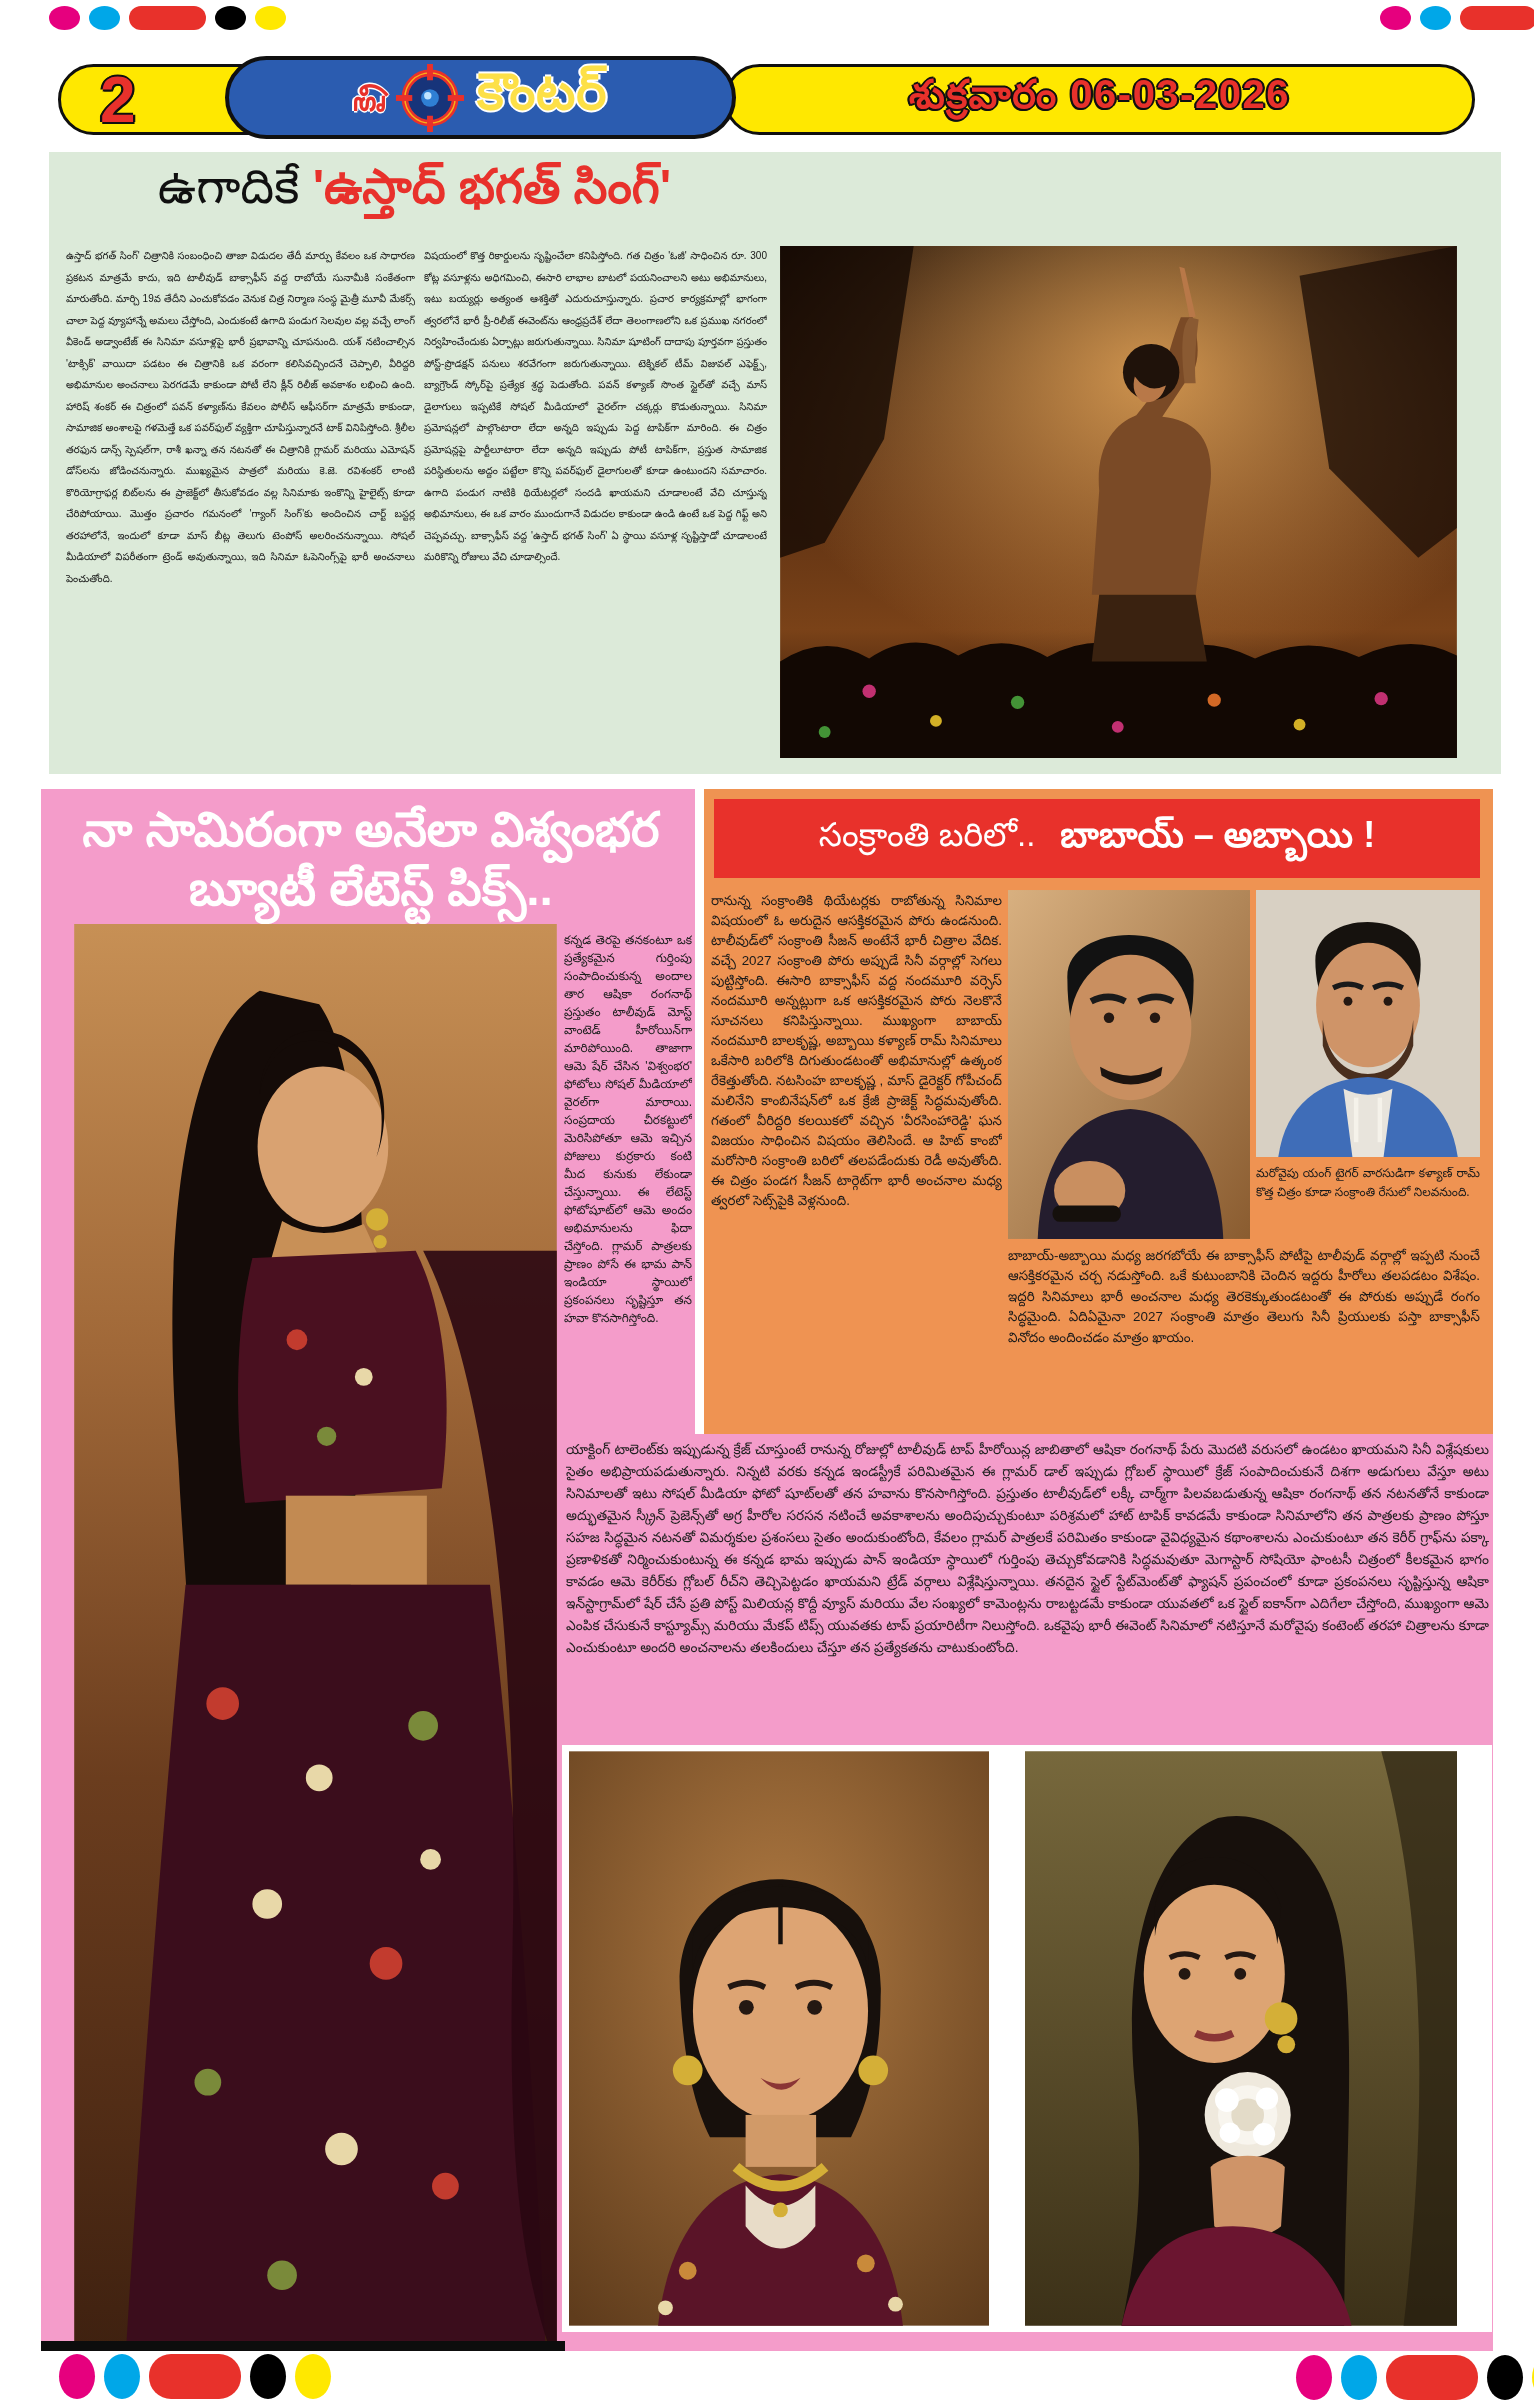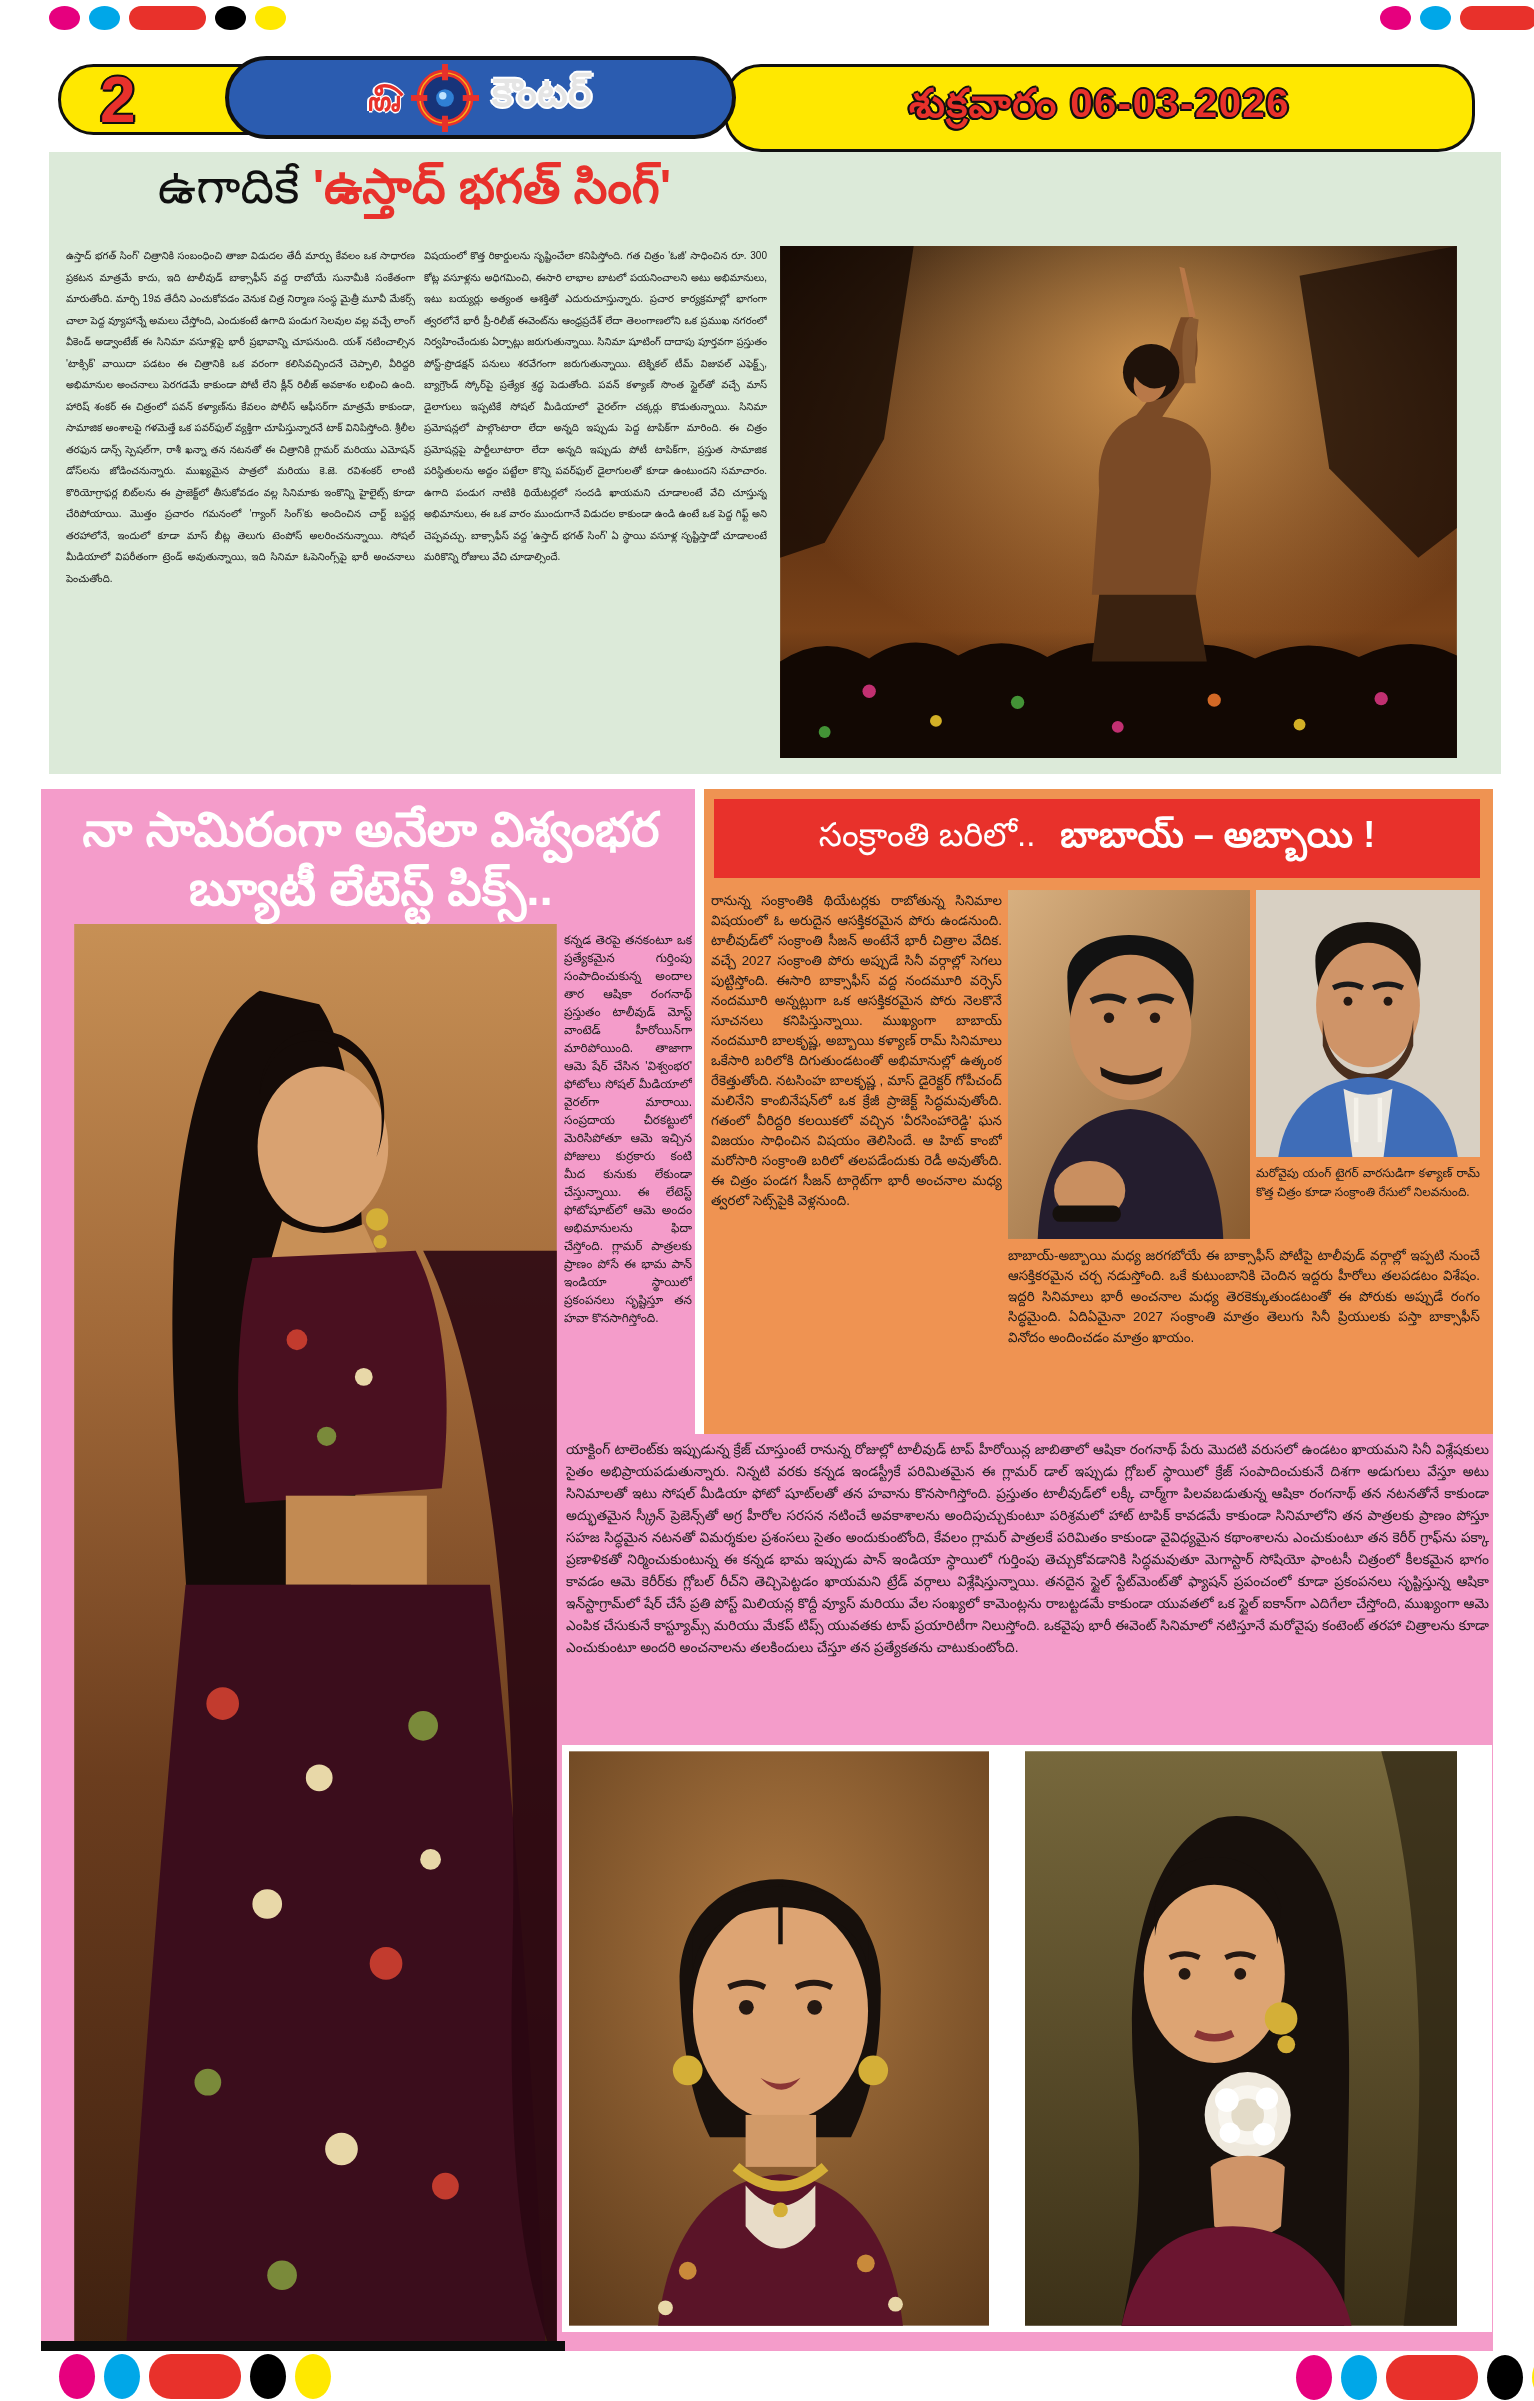--- a/index.html
+++ b/index.html
@@ -18,21 +18,21 @@
   
   .pill-yellow{position:absolute;background:#ffe800;border:3.7px solid #101010;border-radius:37px;box-sizing:border-box;}
   .pill-blue{position:absolute;background:#2b5cb0;border:4.5px solid #101010;border-radius:43px;box-sizing:border-box;
              display:flex;align-items:center;justify-content:center;gap:13.4px;z-index:5;}
   .pagenum{position:absolute;left:39px;top:-4.5px;font-size:64px;font-weight:bold;color:#e8312b;
            text-shadow:-2.2px 0 #101010,2.2px 0 #101010,0 -2.2px #101010,0 2.2px #101010,-1.5px -1.5px #101010,1.5px 1.5px #101010;}
   .datetext{width:100%;text-align:center;font-size:40px;font-weight:bold;color:#e8312b;letter-spacing:1.5px;
            text-shadow:-2.2px 0 #101010,2.2px 0 #101010,0 -2.2px #101010,0 2.2px #101010,-1.5px 1.5px #101010,1.5px -1.5px #101010;}
   .masthead-vert{display:inline-block;transform:rotate(-90deg);font-size:30px;font-weight:bold;color:#e8312b;
            text-shadow:-1.5px 0 #fff,1.5px 0 #fff,0 -1.5px #fff,0 1.5px #fff;}
-  .masthead-main{font-size:39px;font-weight:bold;color:#e5e5e5;letter-spacing:0.7px;
+  .masthead-main{font-size:51px;font-weight:bold;color:#fde047;letter-spacing:0.7px;
            text-shadow:-2.2px 0 #fff,2.2px 0 #fff,0 -2.2px #fff,0 2.2px #fff;}
 
   
   .green-sec{position:absolute;left:41px;top:152px;width:1452px;height:622px;background:#dcead9;margin-left:8px;}
   .lead-headline{position:absolute;left:0px;top:7.4px;width:731px;text-align:center;font-size:48px;font-weight:bold;white-space:nowrap;}
   .lead-headline .blackpart{color:#101010;font-weight:normal;}
   .lead-headline .redpart{color:#e8312b;}
   .bodycol{position:absolute;font-size:10px;line-height:21.5px;color:#141414;text-align:justify;overflow:hidden;}
   .photo{position:absolute;overflow:hidden;}
   .photo svg{display:block;}
@@ -77,21 +77,21 @@
   <div class="regrow small" style="left:1380px;top:6px;">
     <span class="dot c-m"></span>
     <span class="dot c-c"></span>
     <span class="pill c-r"></span>
 
   </div>
 
   <div class="pill-yellow" style="left:58px;top:64px;width:416px;height:71px;">
     <span class="pagenum">2</span>
   </div>
-  <div class="pill-yellow" style="left:724px;top:64px;width:751px;height:88px;display:flex;align-items:center;">
+  <div class="pill-yellow" style="left:724px;top:64px;width:751px;height:71px;display:flex;align-items:center;">
     <span class="datetext">శుక్రవారం  06-03-2026</span>
   </div>
   <div class="pill-blue" style="left:225px;top:56px;width:511px;height:83px;">
     <span class="masthead-vert">క్రై</span>
     <svg width="68" height="68" viewBox="0 0 92 92">
       <circle cx="46" cy="46" r="34" fill="#17347a" stroke="#e8312b" stroke-width="9"></circle>
       <circle cx="46" cy="46" r="34" fill="none" stroke="#f7b21a" stroke-width="2"></circle>
       <rect x="42" y="0" width="8" height="22" fill="#e8312b"></rect>
       <rect x="42" y="70" width="8" height="22" fill="#e8312b"></rect>
       <rect x="0" y="42" width="22" height="8" fill="#e8312b"></rect>

